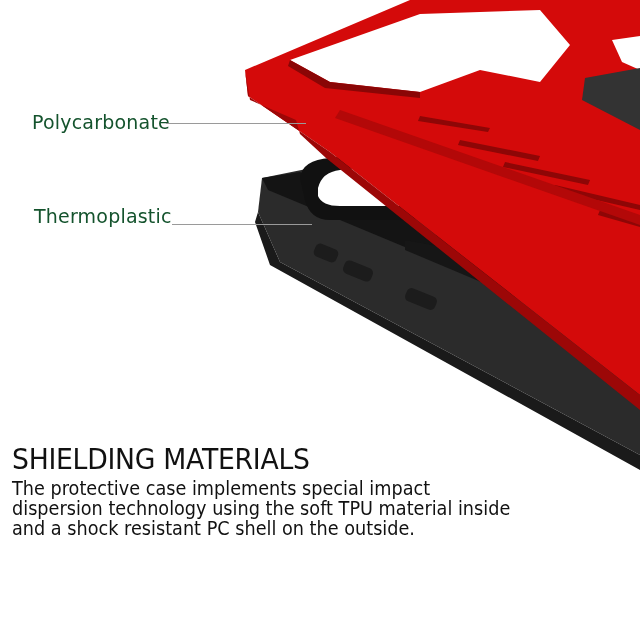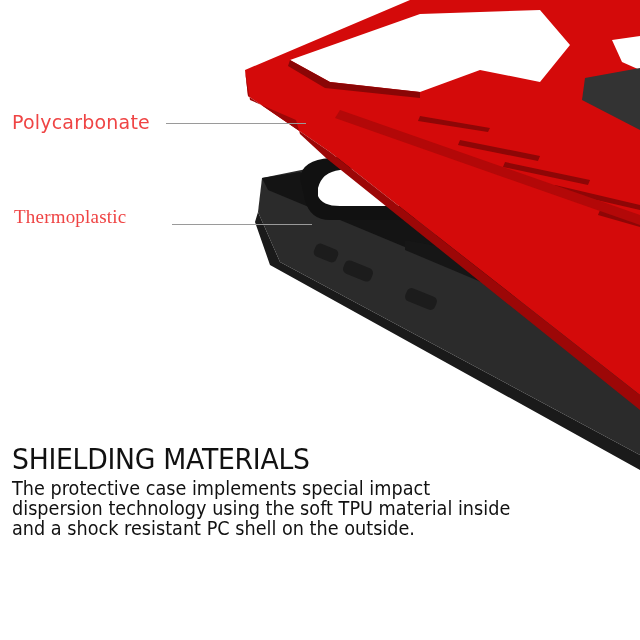--- a/index.html
+++ b/index.html
@@ -1,19 +1,19 @@
 <!DOCTYPE html>
 <html><head>
 <meta charset="utf-8">
 <style>
   html, body { margin: 0; padding: 0; }
   body { width: 640px; height: 640px; background: #ffffff; position: relative; overflow: hidden;
          font-family: "DejaVu Sans", sans-serif; color: #111; }
   .art { position: absolute; left: 0; top: 0; width: 640px; height: 640px; }
-  .label { position: absolute; font-size: 19px; line-height: 21px; color: #ef4444; letter-spacing: 0.2px; }
+  .label { position: absolute; font-size: 19px; line-height: 21px; color: #14532d; letter-spacing: 0.2px; margin-left: 20px; }
   .leader { position: absolute; height: 1px; background: #9a9a9a; }
   .heading { position: absolute; left: 12px; top: 443px; font-size: 29px; line-height: 32px; color: #111;
              font-family: "DejaVu Sans", sans-serif; letter-spacing: -0.3px; font-weight: normal; transform: scaleX(0.92); transform-origin: left top; }
   .body-text { position: absolute; left: 12px; top: 478px; width: 640px; font-size: 19px; line-height: 20px;
                color: #111; font-family: "DejaVu Sans", sans-serif; transform: scaleX(0.93); transform-origin: left top; }
   .body-text span { display: block; }
 </style>
 </head>
 <body>
 
@@ -69,21 +69,21 @@
 
     <polygon points="340,110 640,215 640,225 335,118" fill="#b30808"></polygon>
   </g>
 </svg>
 
 <div class="label" style="left:12px;top:112px;">
   <span>Polycarbonate</span>
 </div>
 <div class="leader" style="left:166px;top:123px;width:140px;"></div>
 
-<div class="label" style="left:14px;top:206px;font-family:Liberation Serif, serif;">
+<div class="label" style="left:14px;top:206px;">
   <span style="display:block">Thermoplastic</span>
 </div>
 <div class="leader" style="left:172px;top:224px;width:140px;"></div>
 
 <div class="heading">SHIELDING MATERIALS</div>
 <div class="body-text">
   <span>The protective case implements special impact</span>
   <span>dispersion technology using the soft TPU material inside</span>
   <span>and a shock resistant PC shell on the outside.</span>
 </div>

